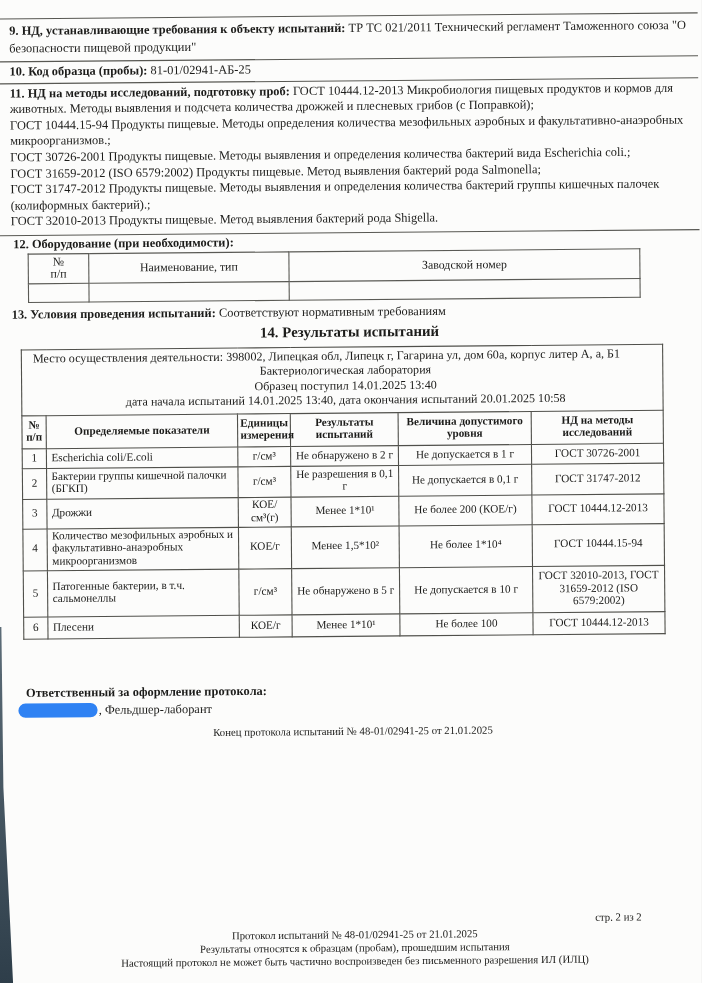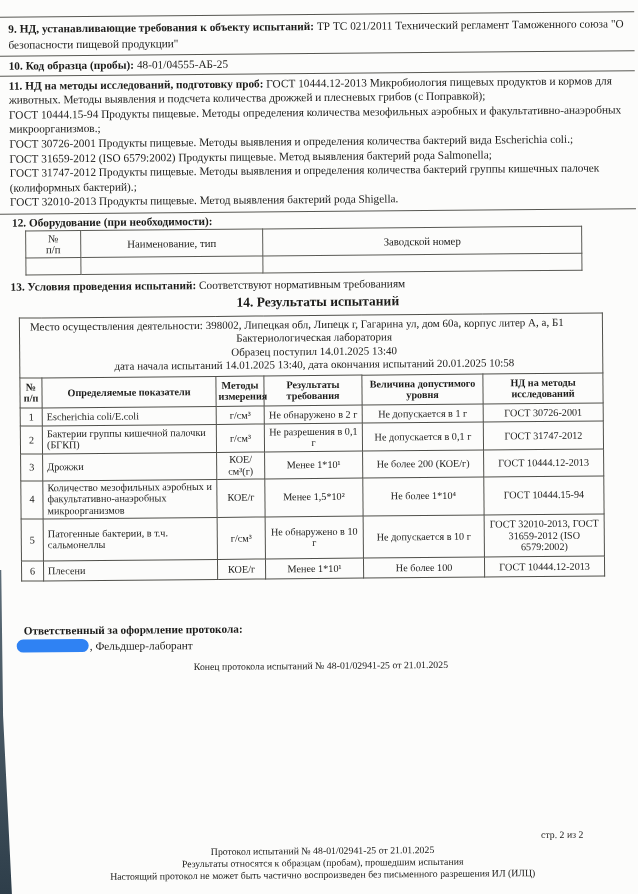--- a/index.html
+++ b/index.html
@@ -52,21 +52,21 @@
 <div class="page">
   <div class="rot">
 
     <div class="sec sec9">
       <span class="b">9. НД, устанавливающие требования к объекту испытаний:</span>
       <span>ТР ТС 021/2011 Технический регламент Таможенного союза "О безопасности пищевой продукции"</span>
     </div>
 
     <div class="sec sec10">
       <span class="b">10. Код образца (пробы):</span>
-      <span>48-01/04555-АБ-25</span>
+      <span>81-01/02941-АБ-25</span>
     </div>
 
     <div class="sec sec11">
       <div>
         <span class="b">11. НД на методы исследований, подготовку проб:</span>
         <span>ГОСТ 10444.12-2013 Микробиология пищевых продуктов и кормов для животных. Методы выявления и подсчета количества дрожжей и плесневых грибов (с Поправкой);</span>
       </div>
       <div>ГОСТ 10444.15-94 Продукты пищевые. Методы определения количества мезофильных аэробных и факультативно-анаэробных микроорганизмов.;</div>
       <div>ГОСТ 30726-2001 Продукты пищевые. Методы выявления и определения количества бактерий вида Escherichia coli.;</div>
       <div>ГОСТ 31659-2012 (ISO 6579:2002) Продукты пищевые. Метод выявления бактерий рода Salmonella;</div>
@@ -119,22 +119,22 @@
             <div>Место осуществления деятельности: 398002, Липецкая обл, Липецк г, Гагарина ул, дом 60а, корпус литер А, а, Б1</div>
             <div class="c">Бактериологическая лаборатория</div>
             <div class="c">Образец поступил 14.01.2025 13:40</div>
             <div class="c">дата начала испытаний 14.01.2025 13:40, дата окончания испытаний 20.01.2025 10:58</div>
           </td>
         </tr>
         <tr class="hdr">
           <td class="pre">№
 п/п</td>
           <td>Определяемые показатели</td>
-          <td>Методы измерения</td>
-          <td>Результаты требования</td>
+          <td>Единицы измерения</td>
+          <td>Результаты испытаний</td>
           <td>Величина допустимого уровня</td>
           <td>НД на методы исследований</td>
         </tr>
         <tr class="r1">
           <td>1</td>
           <td class="ind">Escherichia coli/E.coli</td>
           <td>г/см³</td>
           <td>Не обнаружено в 2 г</td>
           <td>Не допускается в 1 г</td>
           <td>ГОСТ 30726-2001</td>
@@ -160,21 +160,21 @@
           <td class="ind">Количество мезофильных аэробных и факультативно-анаэробных микроорганизмов</td>
           <td>КОЕ/г</td>
           <td>Менее 1,5*10²</td>
           <td>Не более 1*10⁴</td>
           <td>ГОСТ 10444.15-94</td>
         </tr>
         <tr class="r5">
           <td>5</td>
           <td class="ind">Патогенные бактерии, в т.ч. сальмонеллы</td>
           <td>г/см³</td>
-          <td>Не обнаружено в 10 г</td>
+          <td>Не обнаружено в 5 г</td>
           <td>Не допускается в 10 г</td>
           <td>ГОСТ 32010-2013, ГОСТ 31659-2012 (ISO 6579:2002)</td>
         </tr>
         <tr class="r6">
           <td>6</td>
           <td class="ind">Плесени</td>
           <td>КОЕ/г</td>
           <td>Менее 1*10¹</td>
           <td>Не более 100</td>
           <td>ГОСТ 10444.12-2013</td>

